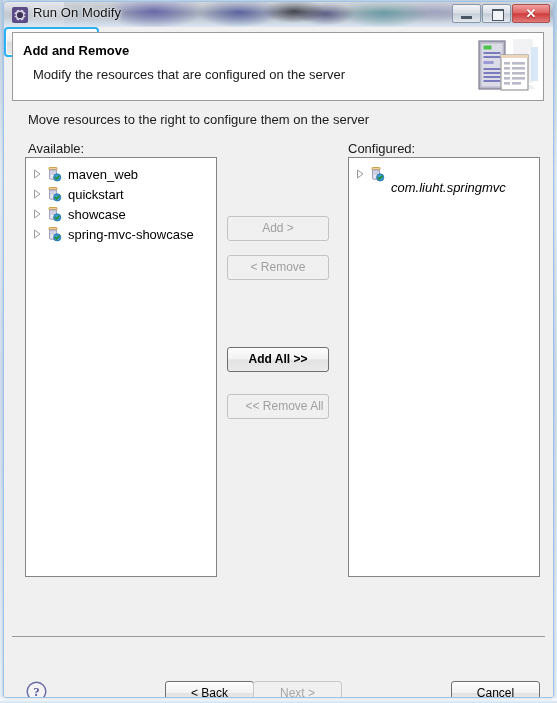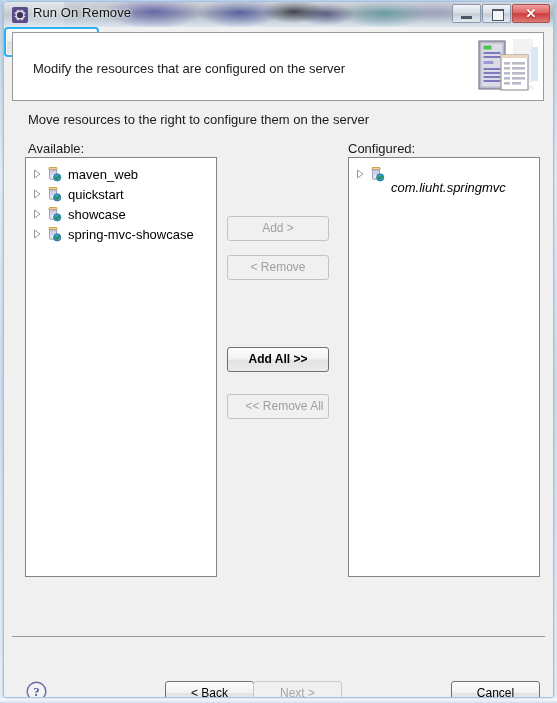--- a/index.html
+++ b/index.html
@@ -142,21 +142,21 @@
   }
   #hdr-title {
     position: absolute;
     left: 10px; top: 10px;
     font-size: 13px;
     font-weight: bold;
     color: #000000;
   }
   #hdr-desc {
     position: absolute;
-    left: 20px; top: 28px;
+    left: 20px; top: 34px;
     font-size: 13px;
     color: #1a1a1a;
   }
   #hdr-icon {
     position: absolute;
     right: 4px; top: 0px;
     width: 72px; height: 67px;
   }
 
   
@@ -357,34 +357,35 @@
             <rect x="12.2" y="7.2" width="3" height="1.6"></rect>
             <rect x="2.3" y="2.3" width="1.6" height="3" transform="rotate(-45 3.1 3.8)"></rect>
             <rect x="12.1" y="10.2" width="1.6" height="3" transform="rotate(-45 12.9 11.7)"></rect>
             <rect x="2.3" y="10.2" width="1.6" height="3" transform="rotate(45 3.1 11.7)"></rect>
             <rect x="12.1" y="2.3" width="1.6" height="3" transform="rotate(45 12.9 3.8)"></rect>
           </g>
           <circle cx="8" cy="8" r="3.1" fill="#3d3353"></circle>
         </svg>
       </span>
 
-      <span id="win-title">Run On Remove</span>
+      <span id="win-title">Run On Modify</span>
 
       <div class="capbtn" id="btn-min"></div>
       <div class="capbtn" id="btn-max">
         <span class="mbox"></span>
       </div>
       <div class="capbtn" id="btn-close">
         <span class="xg">✕</span>
       </div>
     </div>
 
     <div id="client">
 
       <div id="pageheader">
+        <div id="hdr-title">Add and Remove</div>
         <div id="hdr-desc">Modify the resources that are configured on the server</div>
         <span id="hdr-icon">
           <svg width="72" height="67" viewBox="0 0 72 67">
             <rect x="0" y="0" width="72" height="67" fill="#ffffff"></rect>
 
             <polygon points="46,6 66,6 66,50 46,50" fill="#f2f2f4"></polygon>
             <rect x="64" y="14" width="7" height="34" fill="#d9e8f6"></rect>
             <polygon points="12,52 64,52 68,56 16,56" fill="#eeeeee"></polygon>
 
             <rect x="12" y="8" width="26" height="48" fill="#b9b9c9" stroke="#7e7e96" stroke-width="1.2"></rect>

